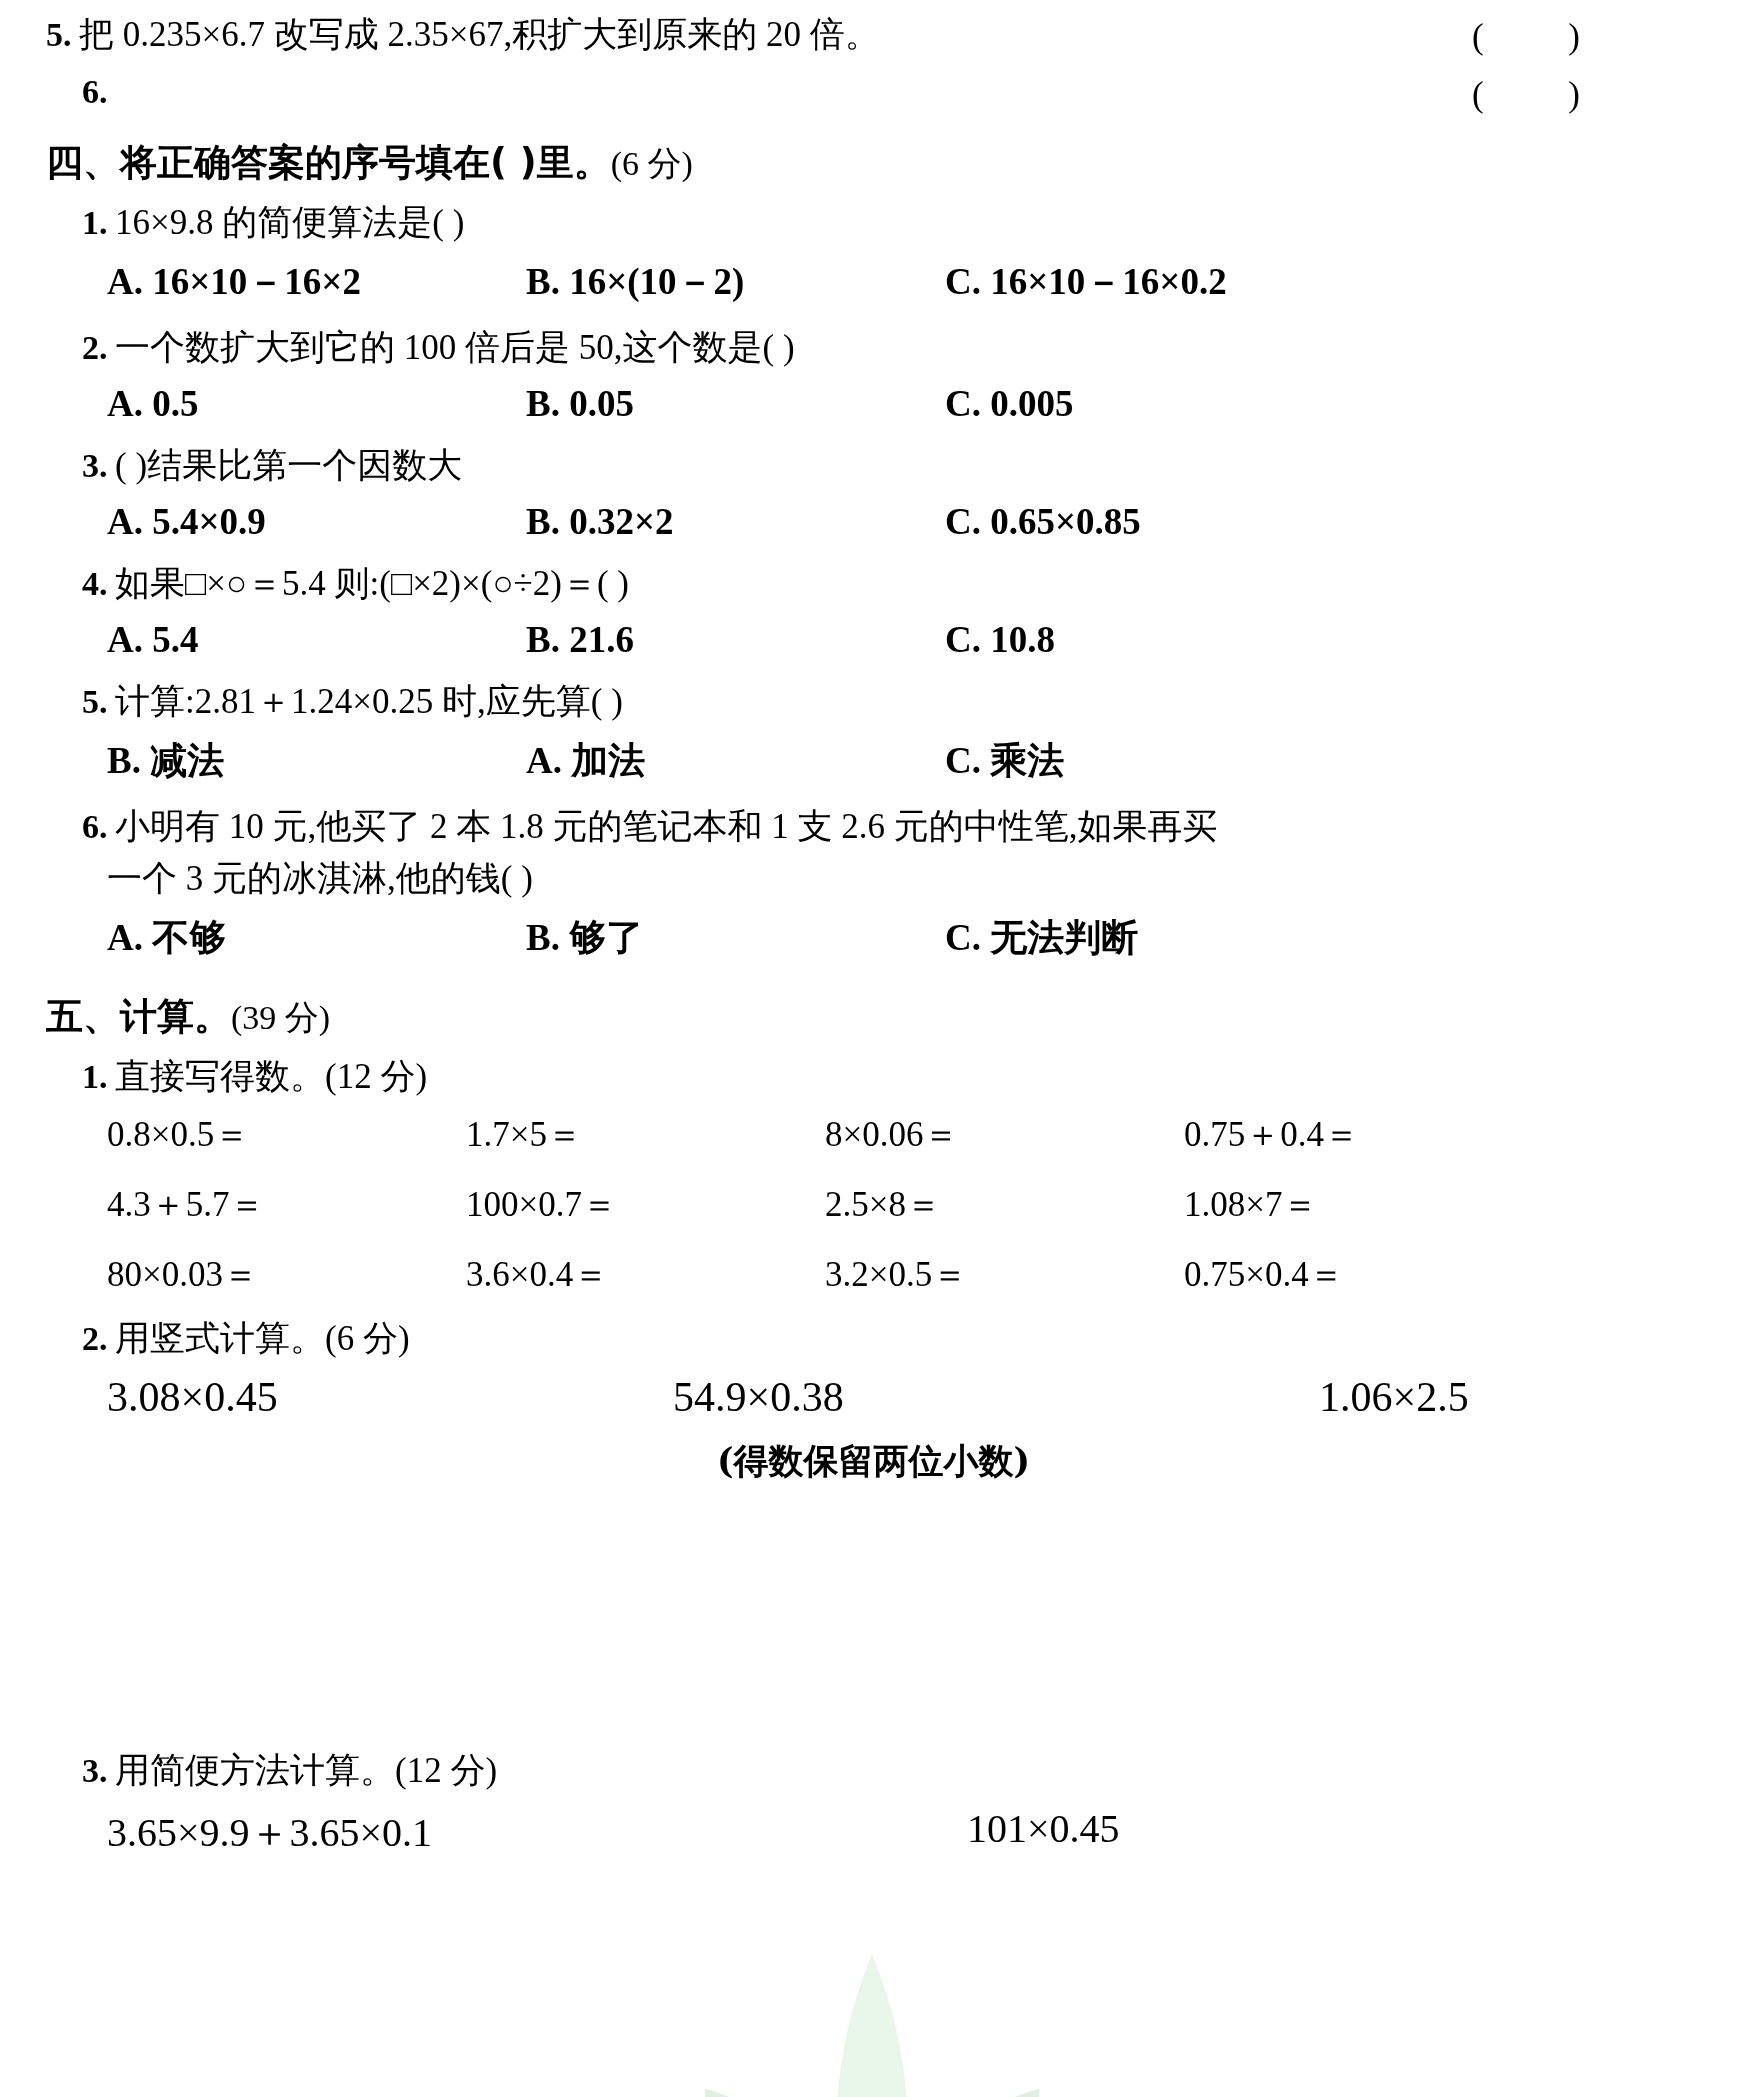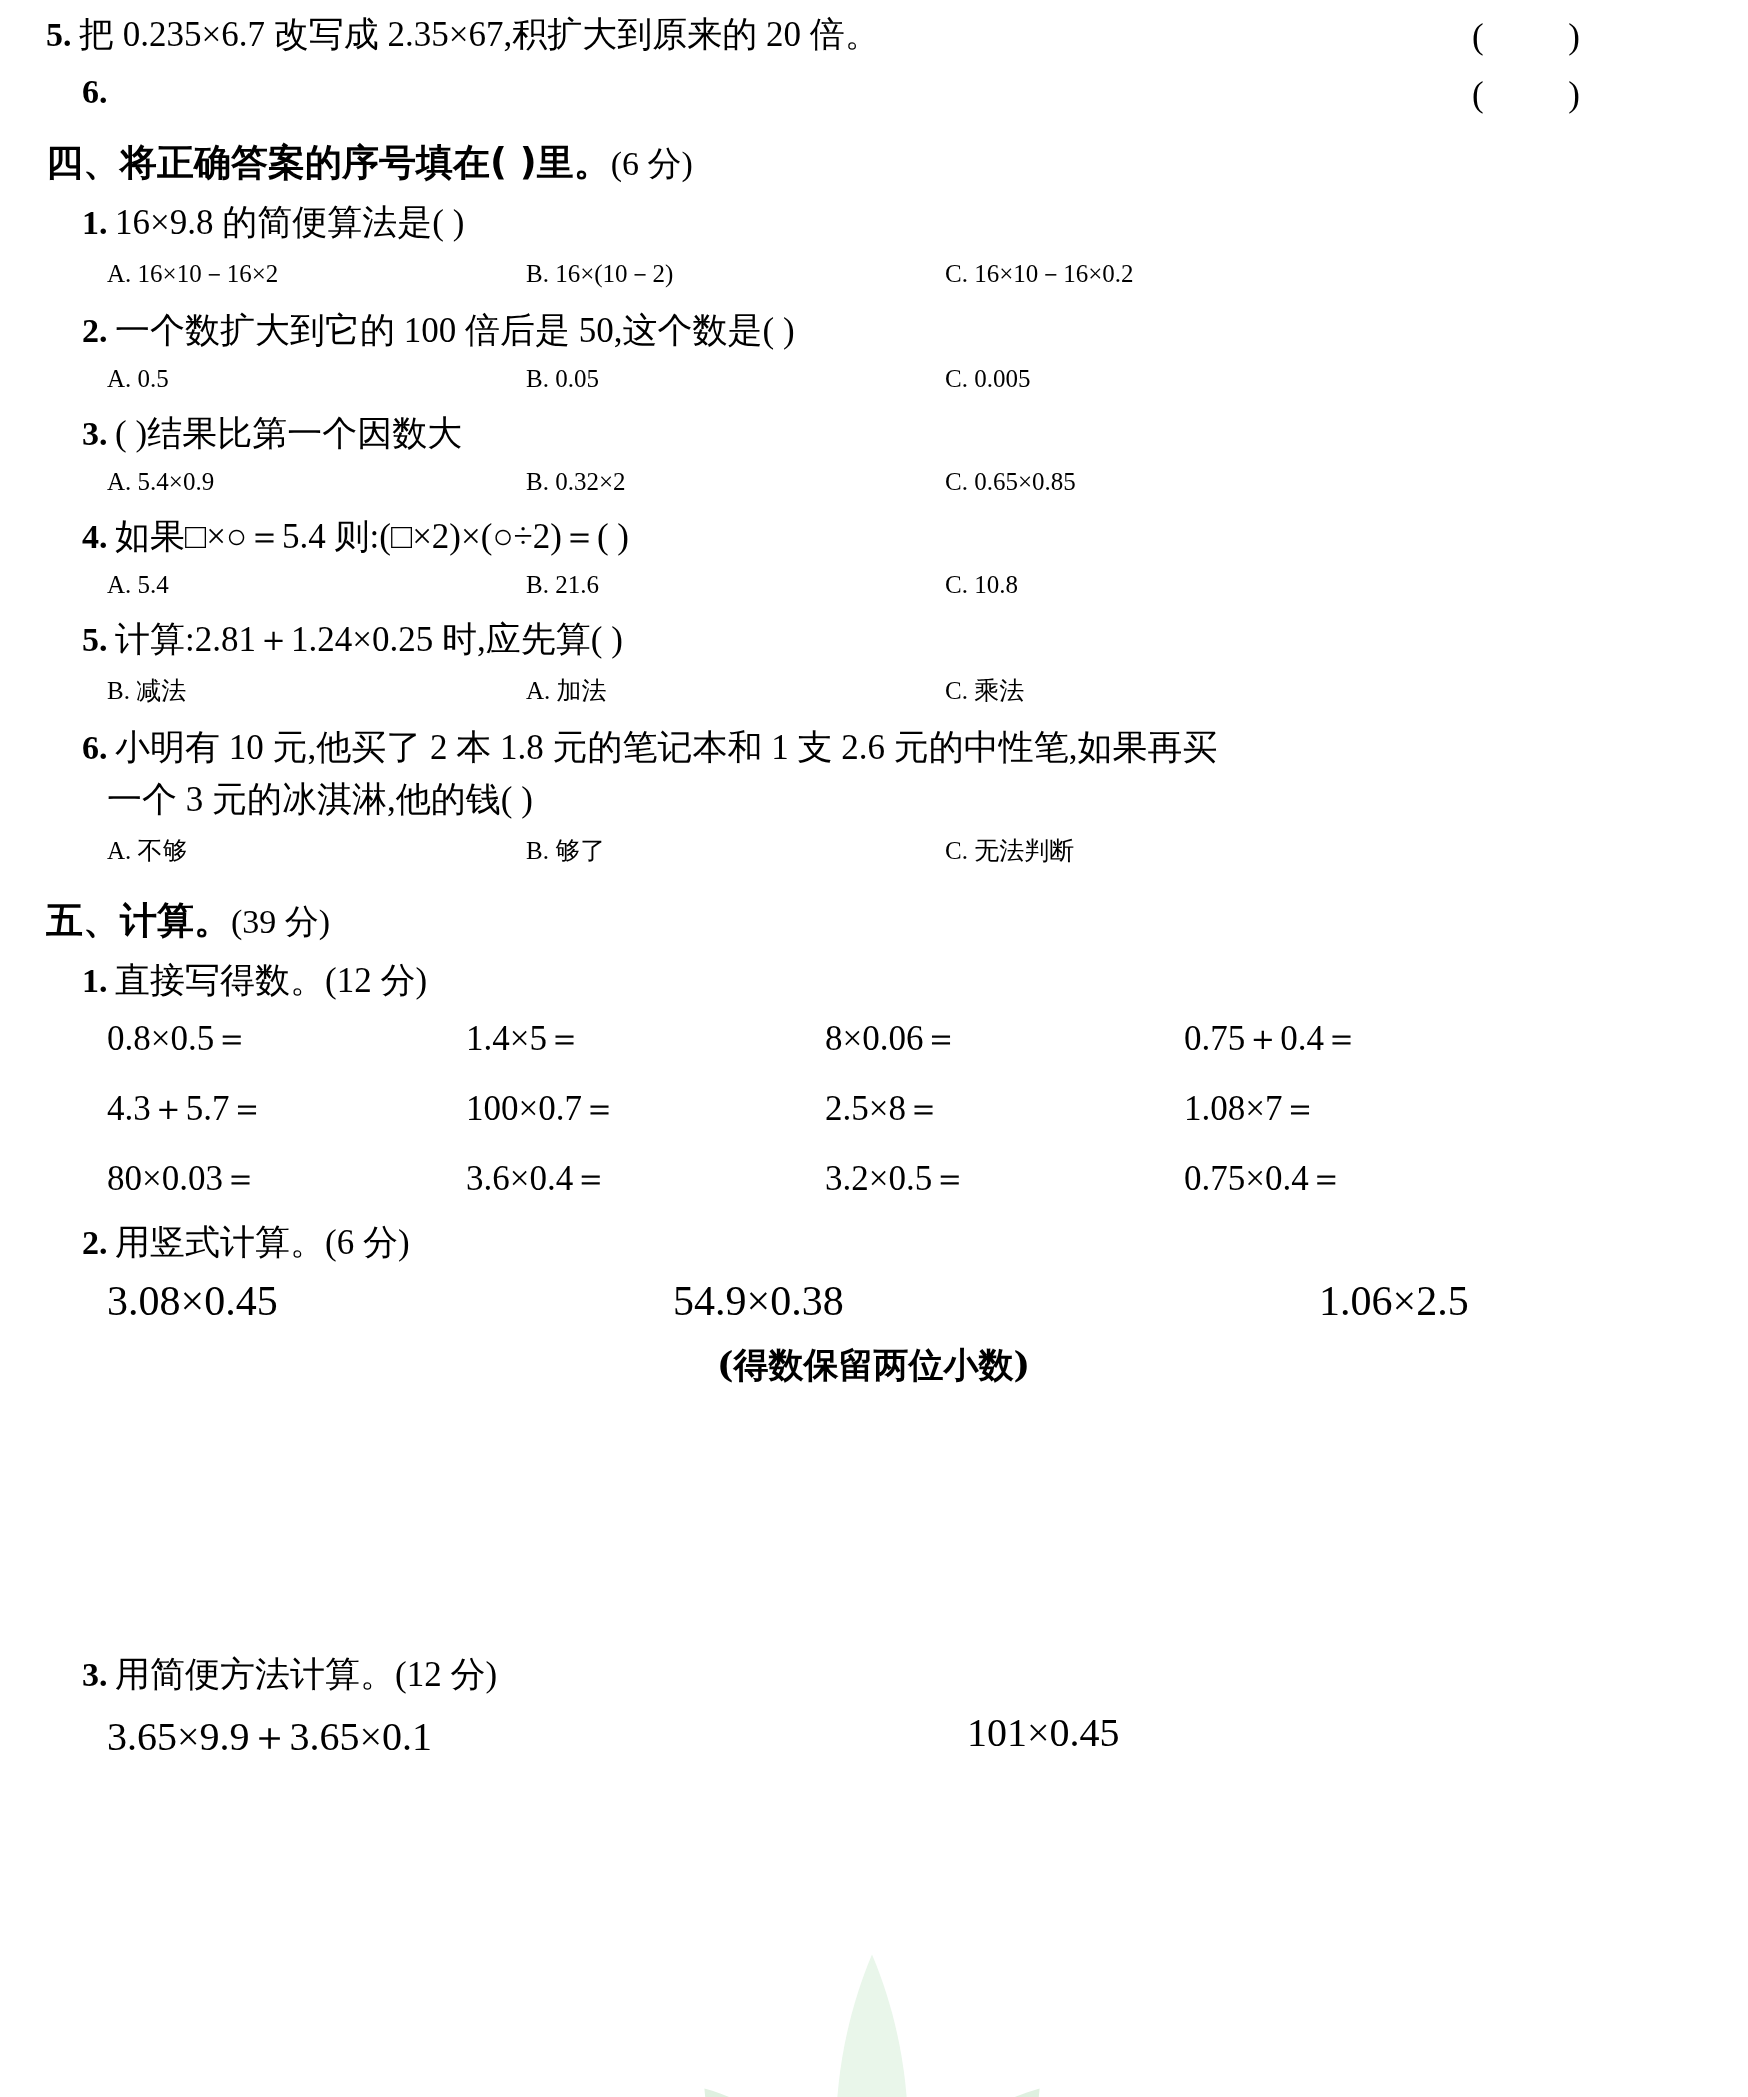--- a/index.html
+++ b/index.html
@@ -72,22 +72,23 @@
   .paren-right {
     position: absolute;
     right: 67px;
     font-size: 35px;
     letter-spacing: 38px;
   }
   .q { position: relative; }
   .opts {
     display: flex;
     margin-left: 61px;
-    font-size: 25px;
-    white-space: nowrap;
+    font-size: 37px;
+    white-space: nowrap;
+    font-weight: bold;
   }
   .opt { }
   .opt.a { width: 419px; }
   .opt.b { width: 419px; }
 
   .tt-row {
     display: flex;
     margin-left: 61px;
     font-size: 35px;
     white-space: nowrap;
@@ -262,21 +263,21 @@
       <span class="num">1.</span>
       <span style="width:7.6px"></span>
       <span>直接写得数。</span>
       <span>(12 分)</span>
     </div>
 
     <div class="sp40"></div>
 
     <div class="tt-row">
       <span class="tt-cell">0.8×0.5＝</span>
-      <span class="tt-cell">1.4×5＝</span>
+      <span class="tt-cell">1.7×5＝</span>
       <span class="tt-cell">8×0.06＝</span>
       <span class="tt-cell">0.75＋0.4＝</span>
     </div>
     <div class="sp55"></div>
     <div class="tt-row">
       <span class="tt-cell">4.3＋5.7＝</span>
       <span class="tt-cell">100×0.7＝</span>
       <span class="tt-cell">2.5×8＝</span>
       <span class="tt-cell">1.08×7＝</span>
     </div>

